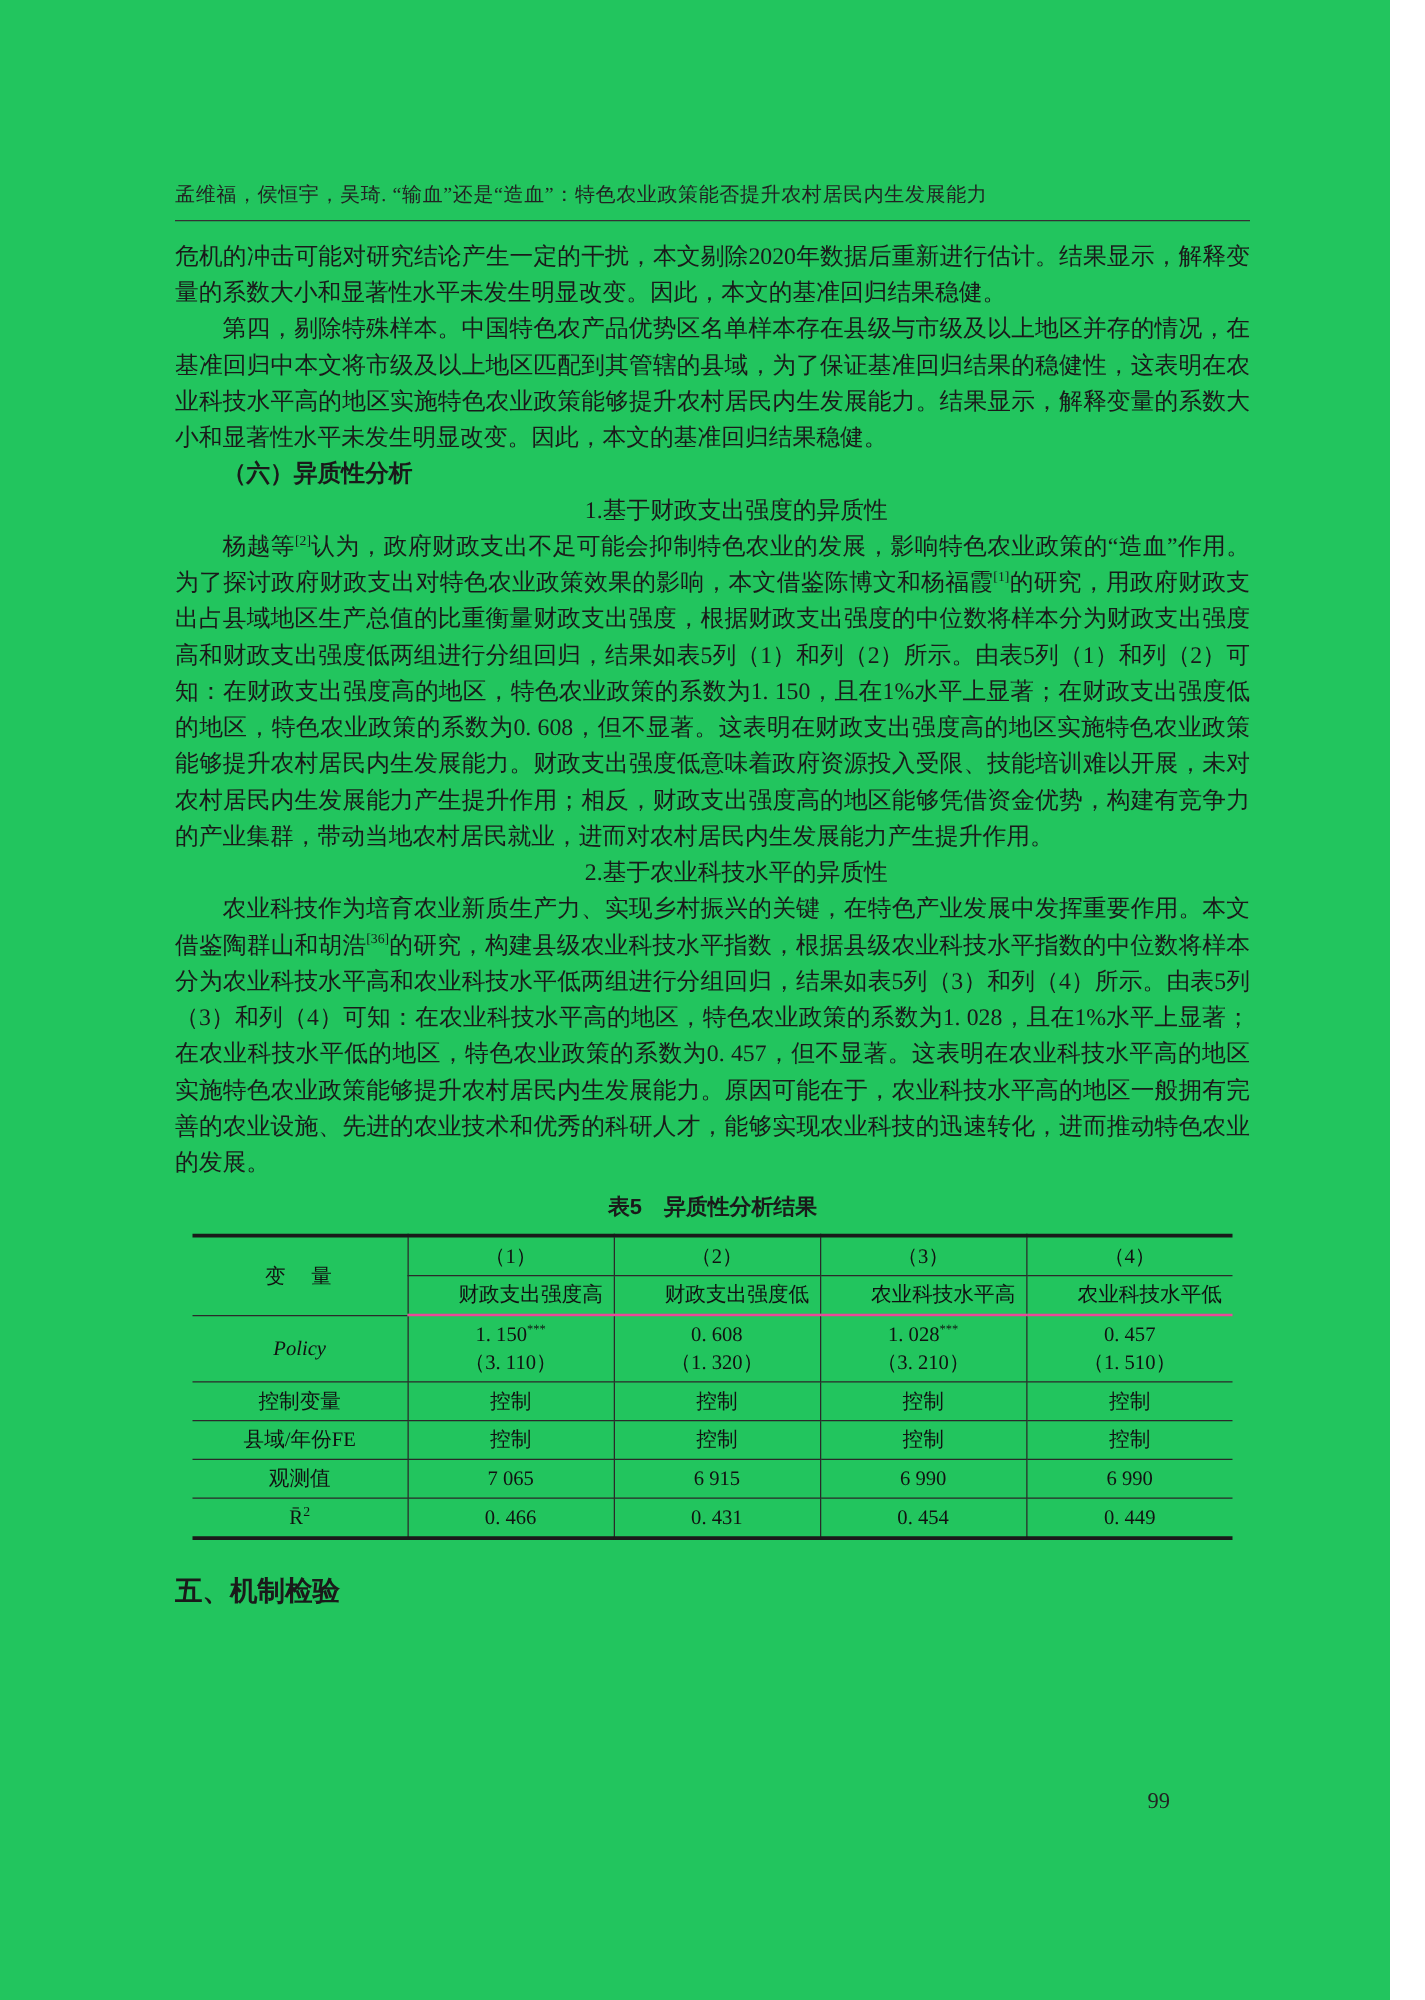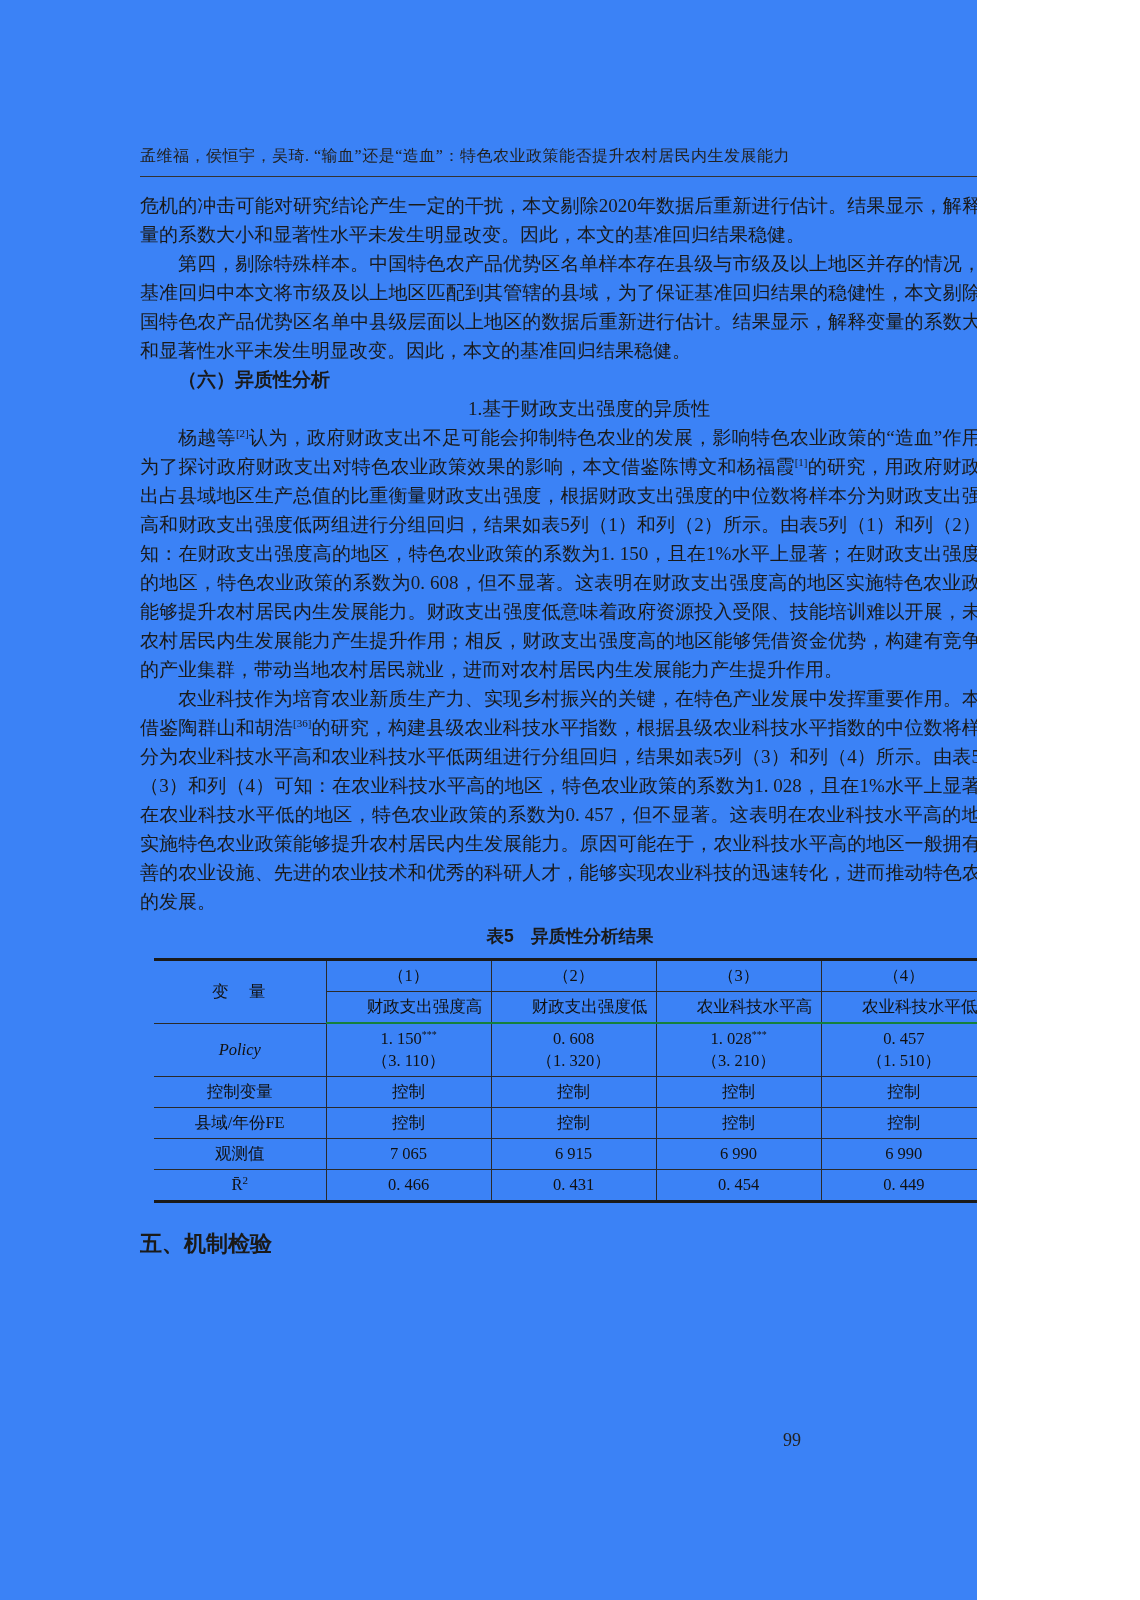--- a/index.html
+++ b/index.html
@@ -1,20 +1,20 @@
 <!DOCTYPE html>
 <html><head>
 <meta charset="utf-8">
 <style>
   html, body { margin: 0; padding: 0; background: #ffffff; }
   .page {
     position: relative;
-    width: 977px;
+    width: 1112px;
     height: 1600px;
-    background: #3b82f6;
+    background: #22c55e;
     font-family: "Liberation Serif", "DejaVu Serif", serif;
     color: #1a1a1a;
     overflow: hidden;
   }
   .content {
     position: absolute;
     left: 140px;
     top: 146px;
     width: 860px;
   }
@@ -70,21 +70,21 @@
   }
   table.results td {
     border: 1px solid #2a2a2a;
     text-align: center;
     vertical-align: middle;
     padding: 4px 4px;
     line-height: 22px;
   }
   table.results tr td:first-child { border-left: none; }
   table.results tr td:last-child { border-right: none; }
-  table.results tr.grp-row td { border-bottom: 2px solid #15803d; padding-left: 36px; }
+  table.results tr.grp-row td { border-bottom: 2px solid #ec4899; padding-left: 36px; }
   td.var-label { letter-spacing: 2px; }
   td.policy-label { font-style: italic; }
   .coef-line, .t-line { line-height: 22px; }
   sup.stars { font-size: 10px; line-height: 0; }
   sup.r2 { font-size: 11px; line-height: 0; }
   .section-title {
     text-align: left;
     font-family: "Liberation Sans", "DejaVu Sans", sans-serif;
     font-weight: bold;
     font-size: 22px;
@@ -113,28 +113,29 @@
 
 <div class="page">
   <div class="content">
 
     <div class="running-head">孟维福，侯恒宇，吴琦. “输血”还是“造血”：特色农业政策能否提升农村居民内生发展能力</div>
 
     <div class="body-text">
 
       <p class="para"><span>危机的冲击可能对研究结论产生一定的干扰，本文剔除2020年数据后重新进行估计。结果显示，解释变量的系数大小和显著性水平未发生明显改变。因此，本文的基准回归结果稳健。</span></p>
 
-      <p class="para indent"><span>第四，剔除特殊样本。中国特色农产品优势区名单样本存在县级与市级及以上地区并存的情况，在基准回归中本文将市级及以上地区匹配到其管辖的县域，为了保证基准回归结果的稳健性，本文剔除中国特色农产品优势区名单中县级层面以上地区的数据后重新进行估计。结果显示，解释变量的系数大小和显著性水平未发生明显改变。因此，本文的基准回归结果稳健。</span></p>
+      <p class="para indent"><span>第四，剔除特殊样本。中国特色农产品优势区名单样本存在县级与市级及以上地区并存的情况，在基准回归中本文将市级及以上地区匹配到其管辖的县域，为了保证基准回归结果的稳健性，这表明在农业科技水平高的地区实施特色农业政策能够提升农村居民内生发展能力。结果显示，解释变量的系数大小和显著性水平未发生明显改变。因此，本文的基准回归结果稳健。</span></p>
 
       <p class="heading-l3">（六）异质性分析</p>
 
       <p class="sub-num">1.基于财政支出强度的异质性</p>
 
       <p class="para indent"><span>杨越等</span><sup class="cite">[2]</sup><span>认为，政府财政支出不足可能会抑制特色农业的发展，影响特色农业政策的“造血”作用。为了探讨政府财政支出对特色农业政策效果的影响，本文借鉴陈博文和杨福霞</span><sup class="cite">[1]</sup><span>的研究，用政府财政支出占县域地区生产总值的比重衡量财政支出强度，根据财政支出强度的中位数将样本分为财政支出强度高和财政支出强度低两组进行分组回归，结果如表5列（1）和列（2）所示。由表5列（1）和列（2）可知：在财政支出强度高的地区，特色农业政策的系数为1. 150，且在1%水平上显著；在财政支出强度低的地区，特色农业政策的系数为0. 608，但不显著。这表明在财政支出强度高的地区实施特色农业政策能够提升农村居民内生发展能力。财政支出强度低意味着政府资源投入受限、技能培训难以开展，未对农村居民内生发展能力产生提升作用；相反，财政支出强度高的地区能够凭借资金优势，构建有竞争力的产业集群，带动当地农村居民就业，进而对农村居民内生发展能力产生提升作用。</span></p>
 
+      <p class="sub-num">2.基于农业科技水平的异质性</p>
 
       <p class="para indent"><span>农业科技作为培育农业新质生产力、实现乡村振兴的关键，在特色产业发展中发挥重要作用。本文借鉴陶群山和胡浩</span><sup class="cite">[36]</sup><span>的研究，构建县级农业科技水平指数，根据县级农业科技水平指数的中位数将样本分为农业科技水平高和农业科技水平低两组进行分组回归，结果如表5列（3）和列（4）所示。由表5列（3）和列（4）可知：在农业科技水平高的地区，特色农业政策的系数为1. 028，且在1%水平上显著；在农业科技水平低的地区，特色农业政策的系数为0. 457，但不显著。这表明在农业科技水平高的地区实施特色农业政策能够提升农村居民内生发展能力。原因可能在于，农业科技水平高的地区一般拥有完善的农业设施、先进的农业技术和优秀的科研人才，能够实现农业科技的迅速转化，进而推动特色农业的发展。</span></p>
 
       <div class="table-block">
         <div class="table-title">表5　异质性分析结果</div>
 
         <table class="results">
           <colgroup>
             <col style="width:172px">
             <col style="width:165px">

